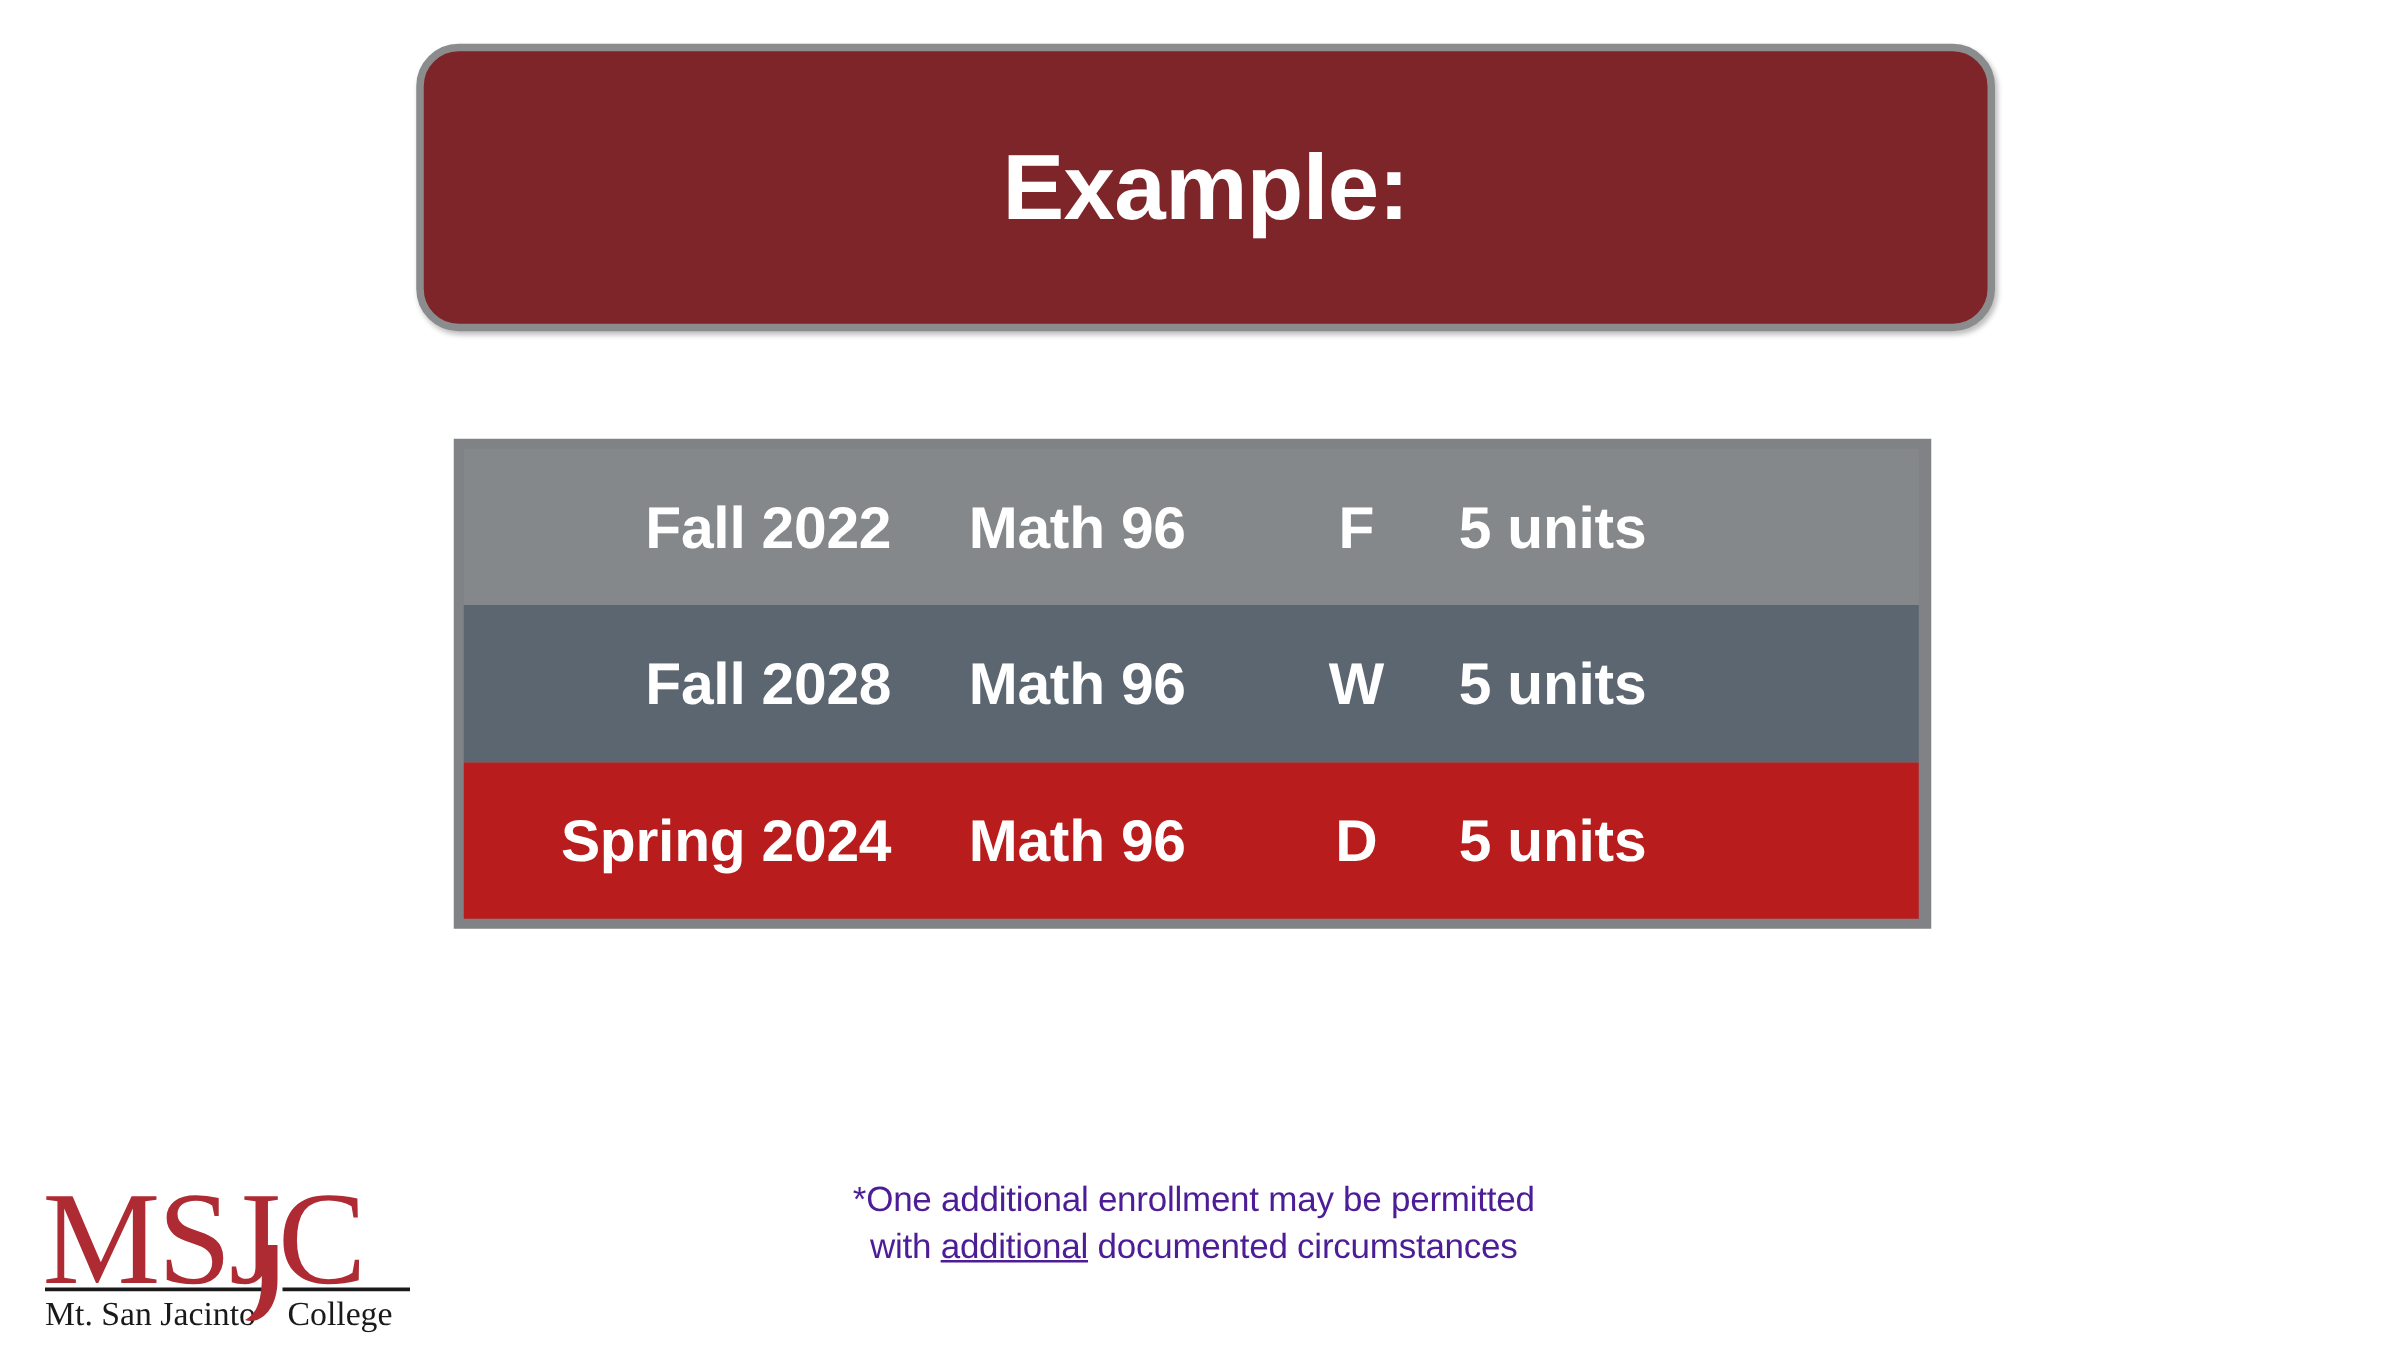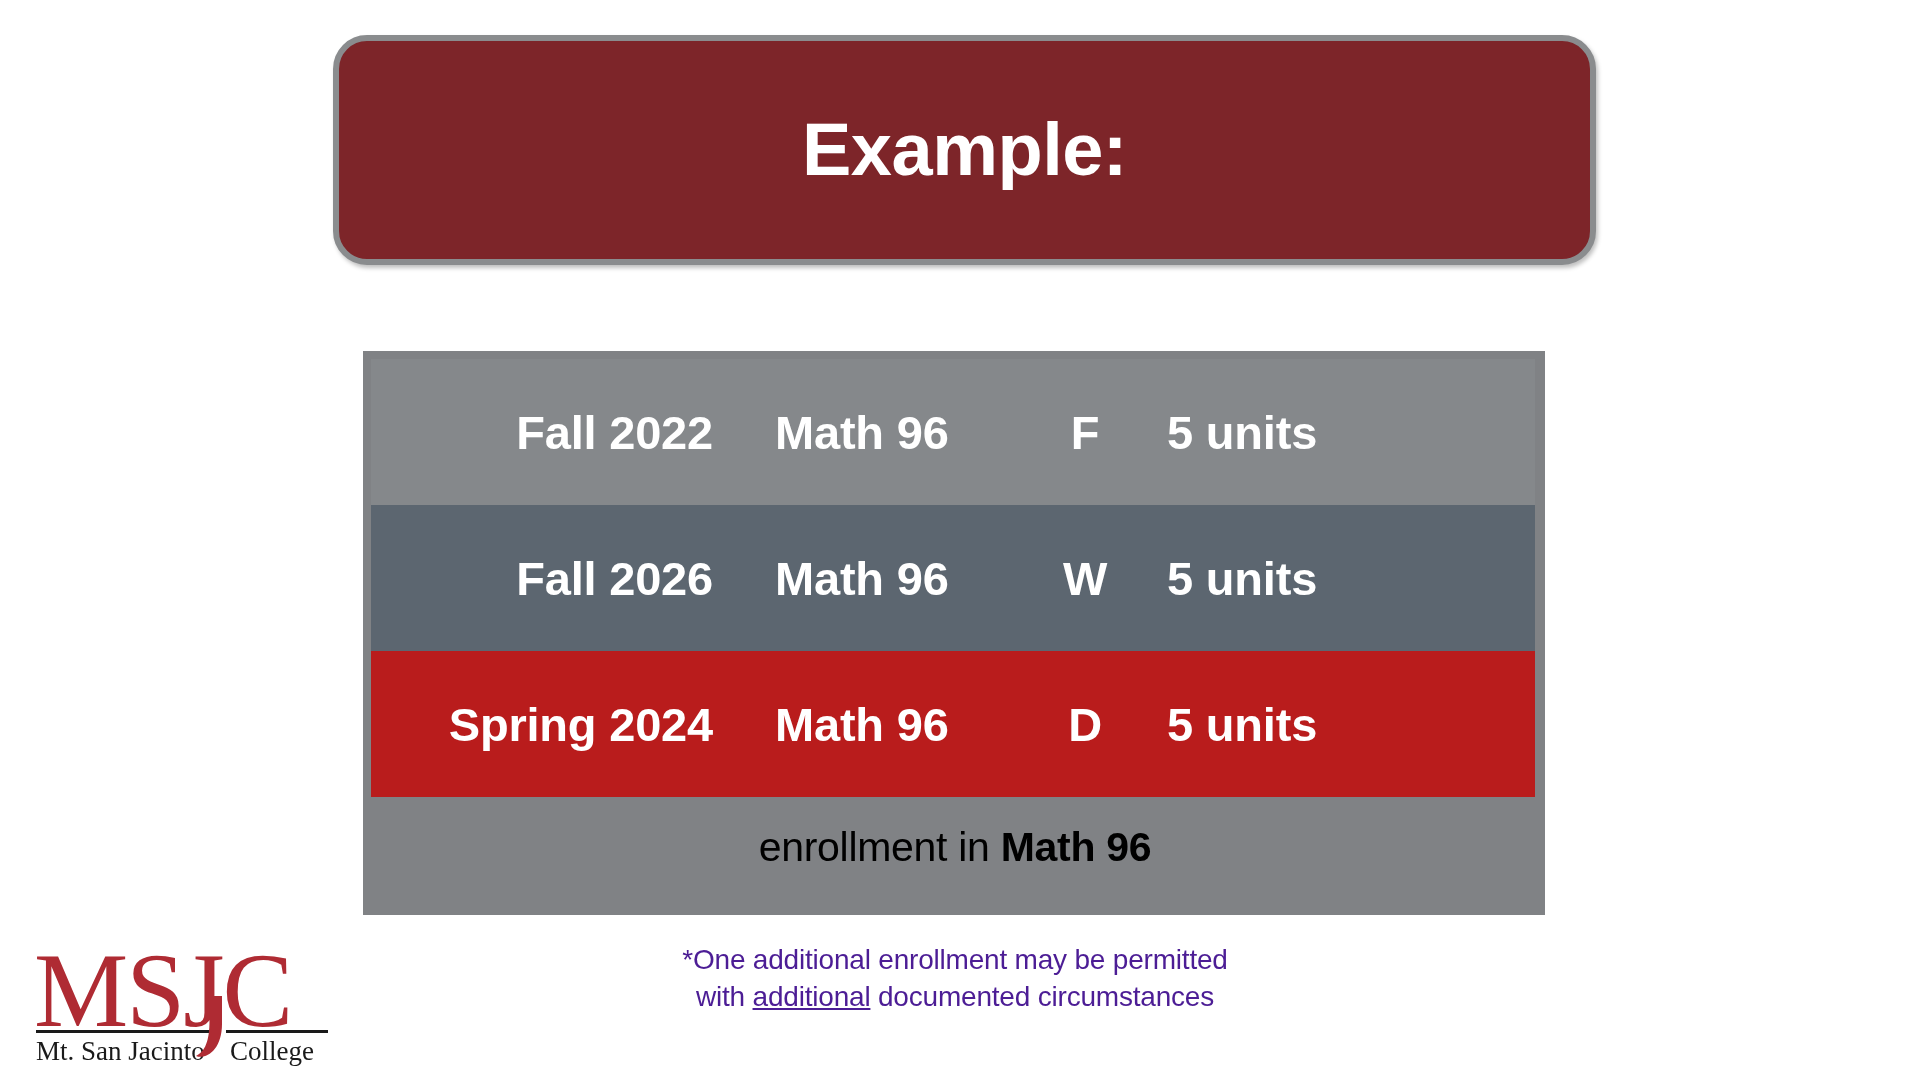--- a/index.html
+++ b/index.html
@@ -44,27 +44,27 @@
     white-space: nowrap;
     text-align: center;
   }
 
   
   .record-table {
     position: absolute;
     left: 363px;
     top: 351px;
     width: 1182px;
-    height: 564px;
+    height: 392px;
     box-sizing: border-box;
     background: #808285;
     padding: 8px 10px 8px 8px;
     display: flex;
     flex-direction: column;
-    justify-content: flex-start;
+    justify-content: center;
   }
   .record-row {
     height: 146px;
     box-sizing: border-box;
     display: flex;
     align-items: center;
     color: #ffffff;
     font-family: "Liberation Sans", sans-serif;
     font-weight: bold;
     font-size: 47px;
@@ -128,39 +128,36 @@
 <div class="record-table">
 
   <div class="record-row row-gray">
     <span class="cell-term">Fall 2022</span>
     <span class="cell-course">Math 96</span>
     <span class="cell-grade">F</span>
     <span class="cell-units">5 units</span>
   </div>
 
   <div class="record-row row-slate">
-    <span class="cell-term">Fall 2026</span>
+    <span class="cell-term">Fall 2028</span>
     <span class="cell-course">Math 96</span>
     <span class="cell-grade">W</span>
     <span class="cell-units">5 units</span>
   </div>
 
   <div class="record-row row-red">
     <span class="cell-term">Spring 2024</span>
     <span class="cell-course">Math 96</span>
     <span class="cell-grade">D</span>
     <span class="cell-units">5 units</span>
   </div>
 
 </div>
 
 <div class="footer-main">
-  <div>
-    <span>enrollment in </span><b>Math 96</b>
-  </div>
 </div>
 
 <div class="footer-note">
   <div>*One additional enrollment may be permitted</div>
   <div>
     <span>with </span><u>additional</u><span> documented circumstances</span>
   </div>
 </div>
 
 <div class="logo">

